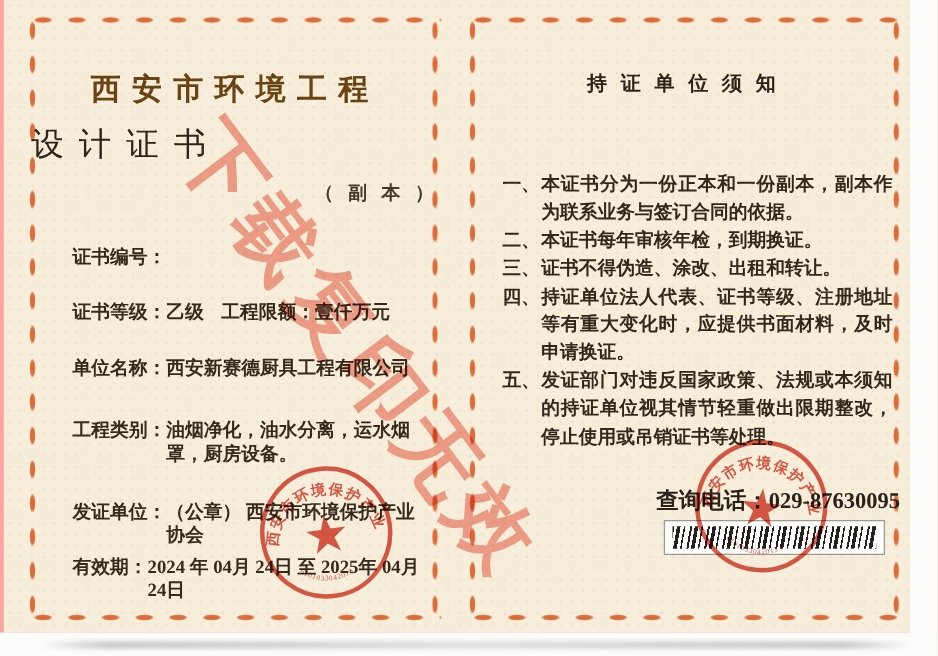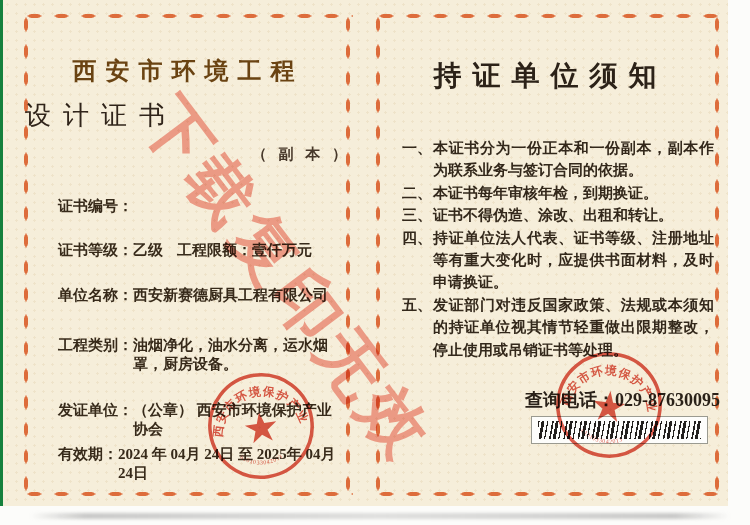--- a/index.html
+++ b/index.html
@@ -1,19 +1,19 @@
 <!DOCTYPE html>
 <html><head>
 <meta charset="utf-8">
 <style>
   * { margin:0; padding:0; box-sizing:border-box; }
   body { width:750px; height:525px; overflow:hidden;
          font-family:"Liberation Serif","DejaVu Serif",serif; }
 
-  .scan { position:relative; width:750px; height:525px; background:#15803d; }
+  .scan { position:relative; width:750px; height:525px; background:#fca5a5; }
 
   
   .cert { position:absolute; left:3px; top:0; width:725px; height:506px;
           background-color:#f6eeda;
           background-image:radial-gradient(rgba(204,168,114,.16) 1px, transparent 1.3px);
           background-size:9px 9px; overflow:hidden; }
 
   .bottom-shadow { position:absolute; left:30px; top:513px; width:700px; height:6px;
           background:linear-gradient(90deg, transparent, rgba(140,140,140,.45) 8%,
                      rgba(170,170,170,.35) 50%, rgba(140,140,140,.45) 92%, transparent);
@@ -43,21 +43,21 @@
               font-size:15px; font-weight:700; letter-spacing:4px; color:#47382a; }
 
   .lrow { position:absolute; left:55px; width:288px; display:flex;
           font-size:15px; font-weight:700; color:#372a1a; line-height:19px; }
   .lrow .lbl { white-space:nowrap; flex-shrink:0; }
   .lrow .val { }
   .lrow .gap { width:14px; flex-shrink:0; }
 
   
   .r-title { position:absolute; left:375px; top:57px; width:345px; text-align:center;
-             font-size:28px; font-weight:700; letter-spacing:11px; color:#2c2218; }
+             font-size:16px; font-weight:700; letter-spacing:11px; color:#2c2218; }
   .notices { position:absolute; left:399px; top:137px; width:312px;
              font-size:15px; font-weight:600; color:#33281b; }
   .notice { display:flex; line-height:22.4px; text-align:justify; }
   .notice .num { width:31px; flex-shrink:0; }
   .notice .txt { flex:1; }
 
   .phone { position:absolute; left:522px; top:388px; font-size:18px; font-weight:700;
            color:#2a2categor118; color:#2a2118; white-space:nowrap; }
 
   .barcode { position:absolute; left:528px; top:416px; width:177px; height:28px;

